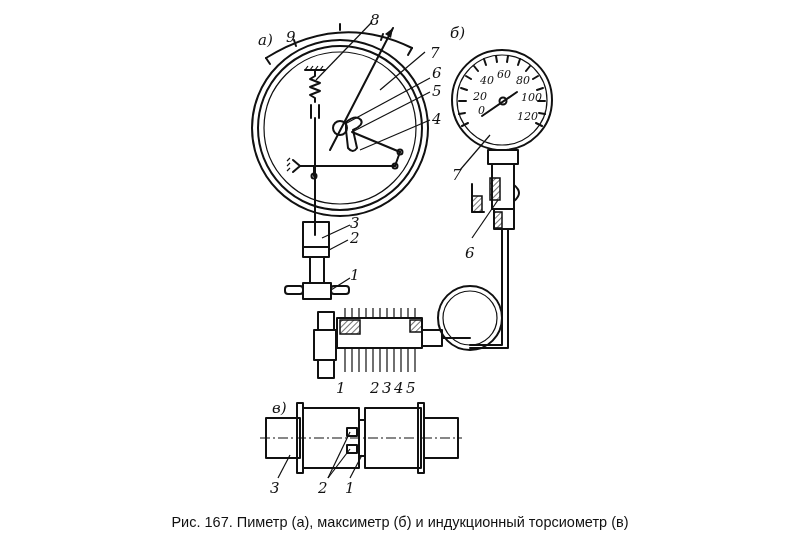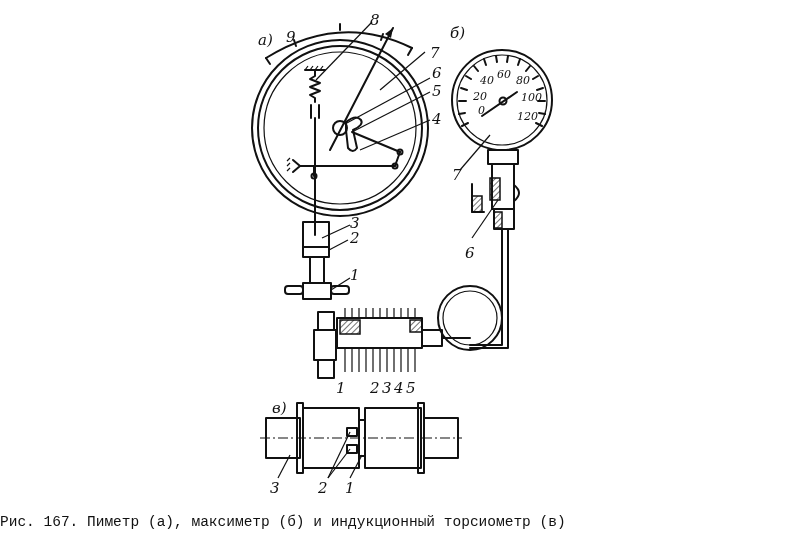--- a/index.html
+++ b/index.html
@@ -3,21 +3,21 @@
 <meta charset="utf-8">
 <style>
   html,body{margin:0;padding:0;background:#fff;}
   body{width:800px;height:537px;position:relative;overflow:hidden;font-family:"Liberation Sans",sans-serif;}
   #diagram{position:absolute;left:0;top:0;width:800px;height:537px;}
   .ln{stroke:#111;fill:none;stroke-width:2;stroke-linecap:round;stroke-linejoin:round;}
   .thin{stroke:#111;fill:none;stroke-width:1.2;}
   .lbl{font-family:"DejaVu Serif",serif;font-style:italic;font-size:15px;fill:#111;}
   .dial{font-family:"DejaVu Serif",serif;font-style:italic;font-size:11px;fill:#111;}
   .hatch{fill:url(#hatch);stroke:#111;stroke-width:1.5;}
-  #caption{position:absolute;left:0;width:800px;top:514px;font-size:14.5px;color:#111;font-family:Liberation Mono, monospace;}
+  #caption{position:absolute;left:0;width:800px;top:514px;text-align:center;font-size:14.5px;color:#111;font-family:Liberation Sans, sans-serif;}
 </style>
 </head>
 <body>
 
 <svg id="diagram" viewBox="0 0 800 537" xmlns="http://www.w3.org/2000/svg">
   <defs>
     <pattern id="hatch" width="4" height="4" patternUnits="userSpaceOnUse" patternTransform="rotate(45)">
       <line x1="0" y1="0" x2="0" y2="4" stroke="#111" stroke-width="1.2"></line>
     </pattern>
   </defs>

